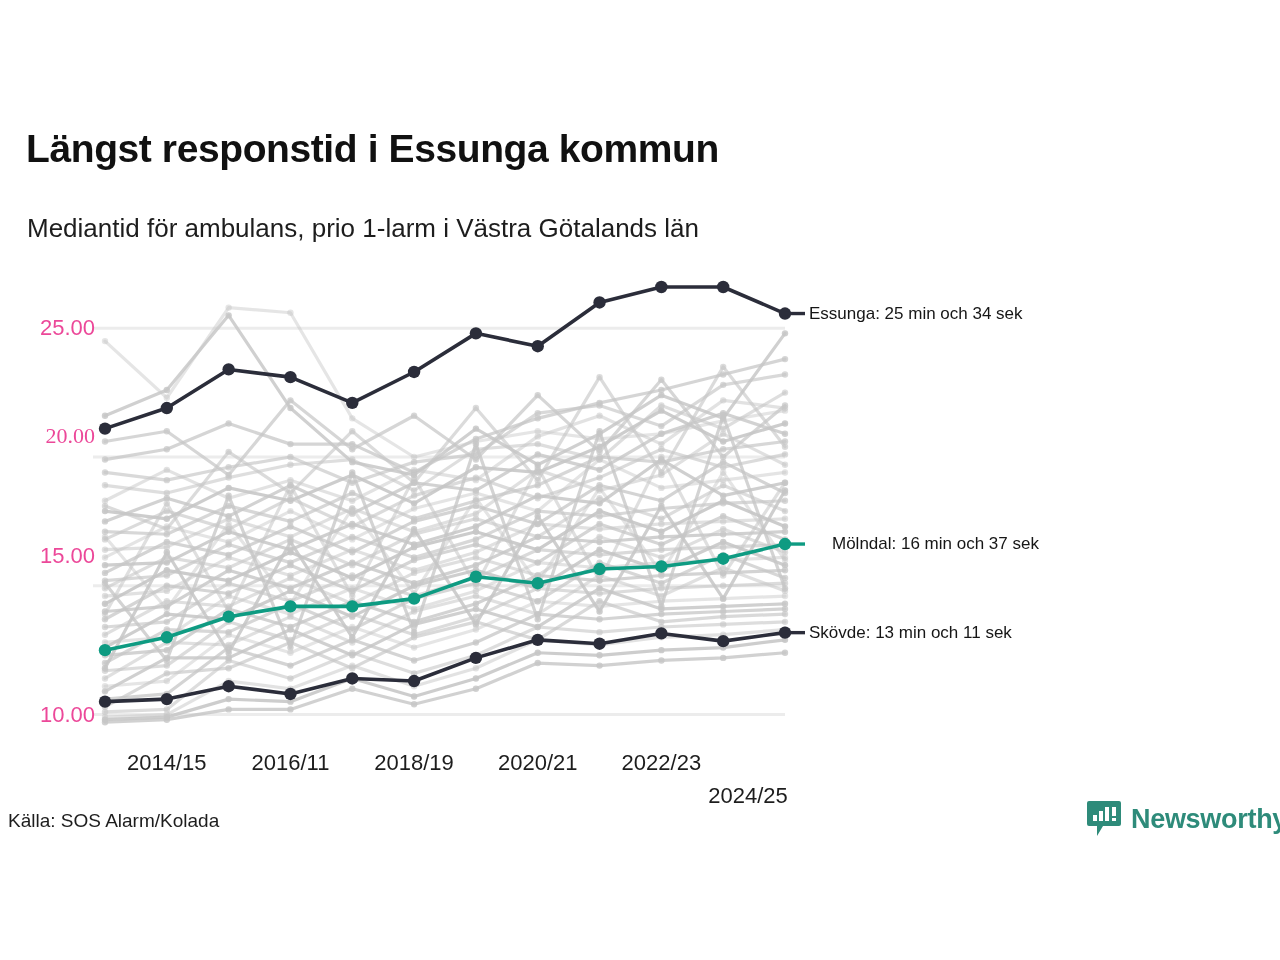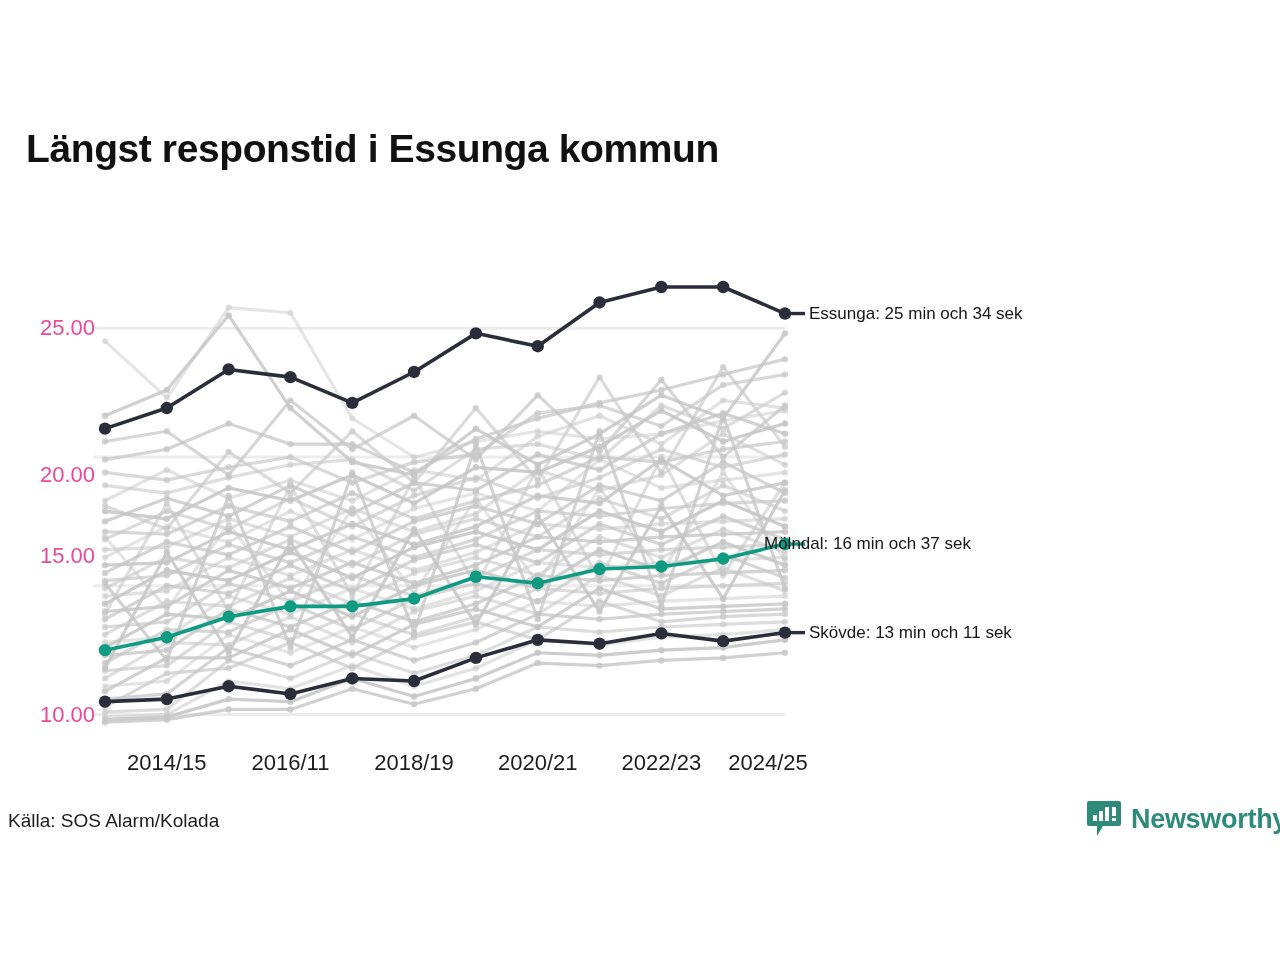--- a/index.html
+++ b/index.html
@@ -104,20 +104,21 @@
     color: #2e8b7a;
     letter-spacing: -0.3px;
   }
 </style>
 </head>
 <body>
 
 <div id="root">
 
   <div class="title">Längst responstid i Essunga kommun</div>
+  <div class="subtitle">Mediantid för ambulans, prio 1-larm i Västra Götalands län</div>
 
   <div class="chart-area">
     <svg id="plot-svg" width="1280" height="960">
         <line x1="93" x2="785" y1="328.20930232558146" y2="328.20930232558146" stroke="#ececec" stroke-width="3"></line>
         <line x1="93" x2="785" y1="456.9883720930233" y2="456.9883720930233" stroke="#ececec" stroke-width="3"></line>
         <line x1="93" x2="785" y1="585.7674418604652" y2="585.7674418604652" stroke="#ececec" stroke-width="3"></line>
         <line x1="93" x2="785" y1="714.546511627907" y2="714.546511627907" stroke="#ececec" stroke-width="3"></line>
         <polyline points="105.00,341.09 166.82,397.75 228.64,307.60 290.45,312.76 352.27,418.35 414.09,456.99 475.91,441.53 537.73,431.23 599.55,438.96 661.36,433.81 723.18,420.93 785.00,410.63" fill="none" stroke="#c6c6c6" stroke-width="3.2" stroke-linecap="round" stroke-linejoin="round" opacity="0.45"></polyline>
         <circle cx="105.00" cy="341.09" r="3.2" fill="#c6c6c6" opacity="0.45"></circle>
         <circle cx="166.82" cy="397.75" r="3.2" fill="#c6c6c6" opacity="0.45"></circle>
@@ -704,35 +705,35 @@
         <circle cx="723.18" cy="641.14" r="6.2" fill="#2b2d3a" opacity="1"></circle>
         <circle cx="785.00" cy="632.64" r="6.2" fill="#2b2d3a" opacity="1"></circle>
         <line x1="785" x2="805" y1="313.5284883720931" y2="313.5284883720931" stroke="#2b2d3a" stroke-width="3.4"></line>
         <line x1="785" x2="805" y1="544.043023255814" y2="544.043023255814" stroke="#0e9b82" stroke-width="3.4"></line>
         <line x1="785" x2="805" y1="632.643023255814" y2="632.643023255814" stroke="#2b2d3a" stroke-width="3.4"></line>
       </svg>
   </div>
 
   <div class="ytick-wrap" id="ytick-wrap">
       <div class="ytick" style="top: 328.209px;">25.00</div>
-      <div class="ytick" style="top: 475px;">20.00</div>
+      <div class="ytick" style="top: 436px; font-family: Liberation Serif, serif;">20.00</div>
       <div class="ytick" style="top: 556px;">15.00</div>
       <div class="ytick" style="top: 714.547px;">10.00</div>
     </div>
   <div id="xtick-wrap">
       <div class="xtick" style="left: 166.818px;">2014/15</div>
       <div class="xtick" style="left: 290.455px;">2016/11</div>
       <div class="xtick" style="left: 414.091px;">2018/19</div>
       <div class="xtick" style="left: 537.727px;">2020/21</div>
       <div class="xtick" style="left: 661.364px;">2022/23</div>
-      <div class="xtick" style="left: 768px;">2024/25</div>
+      <div class="xtick" style="left: 748px; margin-top: 33px;">2024/25</div>
     </div>
   <div id="series-label-wrap">
       <div class="series-label" style="left: 809px; top: 313.528px;">Essunga: 25 min och 34 sek</div>
-      <div class="series-label" style="left: 764px; top: 544.043px;">Mölndal: 16 min och 37 sek</div>
+      <div class="series-label" style="left: 832px; top: 544.043px;">Mölndal: 16 min och 37 sek</div>
       <div class="series-label" style="left: 809px; top: 632.643px;">Skövde: 13 min och 11 sek</div>
     </div>
 
   <div class="source">Källa: SOS Alarm/Kolada</div>
 
   <div class="logo">
     <div class="logo-mark">
       <svg width="36" height="38" viewBox="0 0 36 38">
         <path d="M3 1 H33 A2 2 0 0 1 35 3 V24 A2 2 0 0 1 33 26 H17 L11 36 L11 26 H3 A2 2 0 0 1 1 24 V3 A2 2 0 0 1 3 1 Z" fill="#2e8b7a"></path>
         <rect x="7" y="15" width="4" height="6" fill="#ffffff"></rect>

